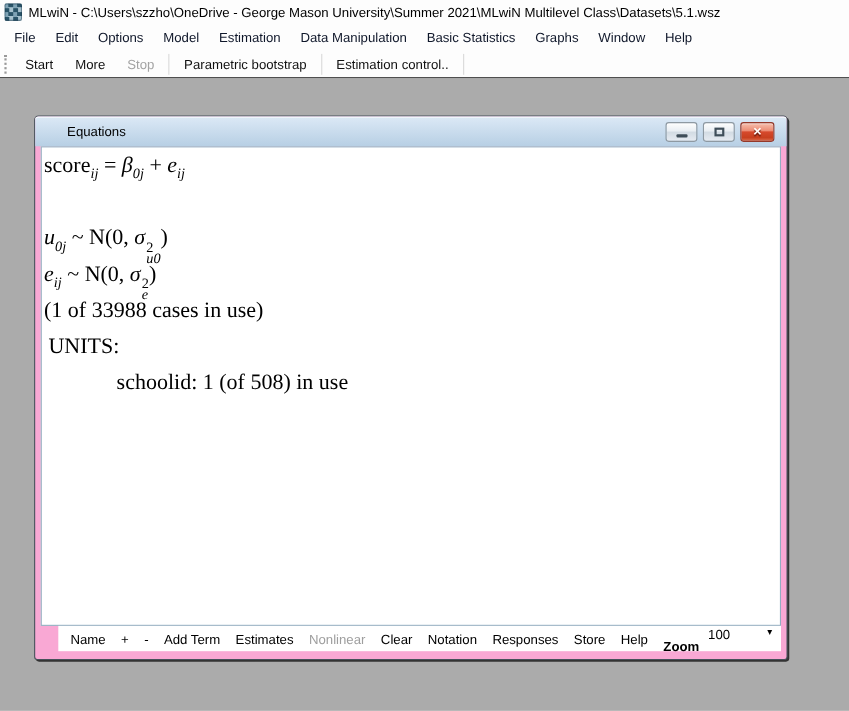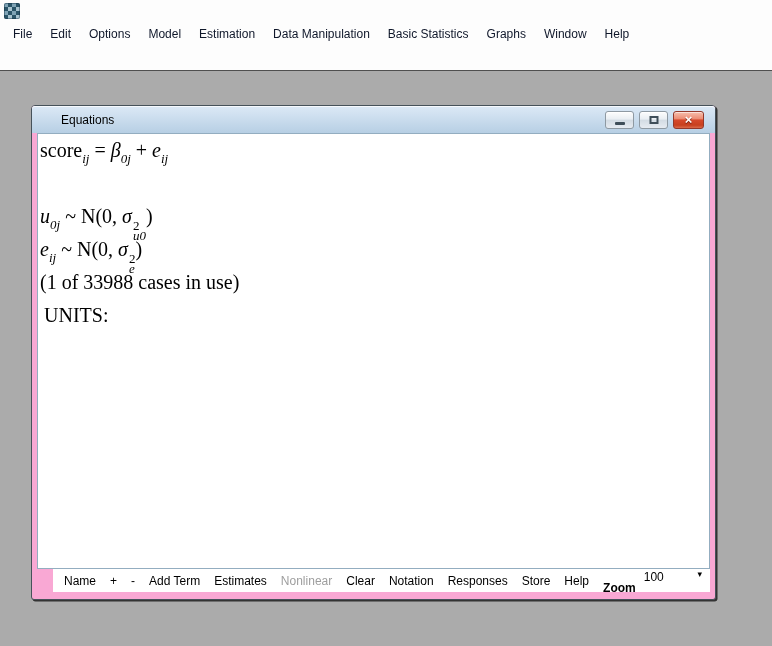--- a/index.html
+++ b/index.html
@@ -86,32 +86,44 @@
   .zoom-value{flex:1;font-size:12px;}
   .combo-arrow{font-size:9px;color:#000;padding-right:4px;line-height:1;}
   .eqtb-filler{flex:1;align-self:stretch;margin:1px 1px 1px 3px;background:#ececec;border-radius:0 0 2px 0;}
 </style>
 </head>
 <body>
 
 <div class="chrome">
   <div class="titlebar">
     <span class="app-icon"></span>
+    <span class="title-text">MLwiN - C:\Users\szzho\OneDrive - George Mason University\Summer 2021\MLwiN Multilevel Class\Datasets\5.1.wsz</span>
   </div>
   <div class="menubar">
     <span class="menu-item">File</span>
     <span class="menu-item">Edit</span>
     <span class="menu-item">Options</span>
     <span class="menu-item">Model</span>
     <span class="menu-item">Estimation</span>
     <span class="menu-item">Data Manipulation</span>
     <span class="menu-item">Basic Statistics</span>
     <span class="menu-item">Graphs</span>
     <span class="menu-item">Window</span>
     <span class="menu-item">Help</span>
+  </div>
+  <div class="run-toolbar">
+    <span class="grip"></span>
+    <span class="tb-item">Start</span>
+    <span class="tb-item">More</span>
+    <span class="tb-item disabled">Stop</span>
+    <span class="tb-sep"></span>
+    <span class="tb-item">Parametric bootstrap</span>
+    <span class="tb-sep"></span>
+    <span class="tb-item">Estimation control..</span>
+    <span class="tb-sep"></span>
   </div>
 </div>
 
 <div class="mdi">
   <div class="eq-window">
     <div class="eq-titlebar">
       <span class="eq-title">Equations</span>
       <span class="win-btns">
         <span class="win-btn">
             <span class="glyph-min"></span>
@@ -125,20 +137,21 @@
       </span>
     </div>
 
     <div class="eq-content">
       <div class="eq-line"><span class="rm">score</span><span class="sub">ij</span><span class="rm"> = </span><span class="it">β</span><span class="sub">0j</span><span class="rm"> + </span><span class="it">e</span><span class="sub">ij</span></div>
       <div class="eq-line"></div>
       <div class="eq-line"><span class="it">u</span><span class="sub">0j</span><span class="rm"> ~ N(0, </span><span class="it">σ</span><span class="stack"><span class="st-sup">2</span><span class="st-sub">u0</span></span><span class="rm">)</span></div>
       <div class="eq-line"><span class="it">e</span><span class="sub">ij</span><span class="rm"> ~ N(0, </span><span class="it">σ</span><span class="stack"><span class="st-sup">2</span><span class="st-sub">e</span></span><span class="rm">)</span></div>
       <div class="eq-line"><span class="rm">(1 of 33988 cases in use)</span></div>
       <div class="eq-line" style="padding-left: 4px;"><span class="rm">UNITS:</span></div>
+      <div class="eq-line" style="padding-left: 66px;"><span class="rm">schoolid: 1 (of 508) in use</span></div>
     </div>
 
     <div class="eq-toolbar">
       <span class="eqtb">Name</span>
       <span class="eqtb">+</span>
       <span class="eqtb">-</span>
       <span class="eqtb">Add Term</span>
       <span class="eqtb">Estimates</span>
       <span class="eqtb disabled">Nonlinear</span>
       <span class="eqtb">Clear</span>

